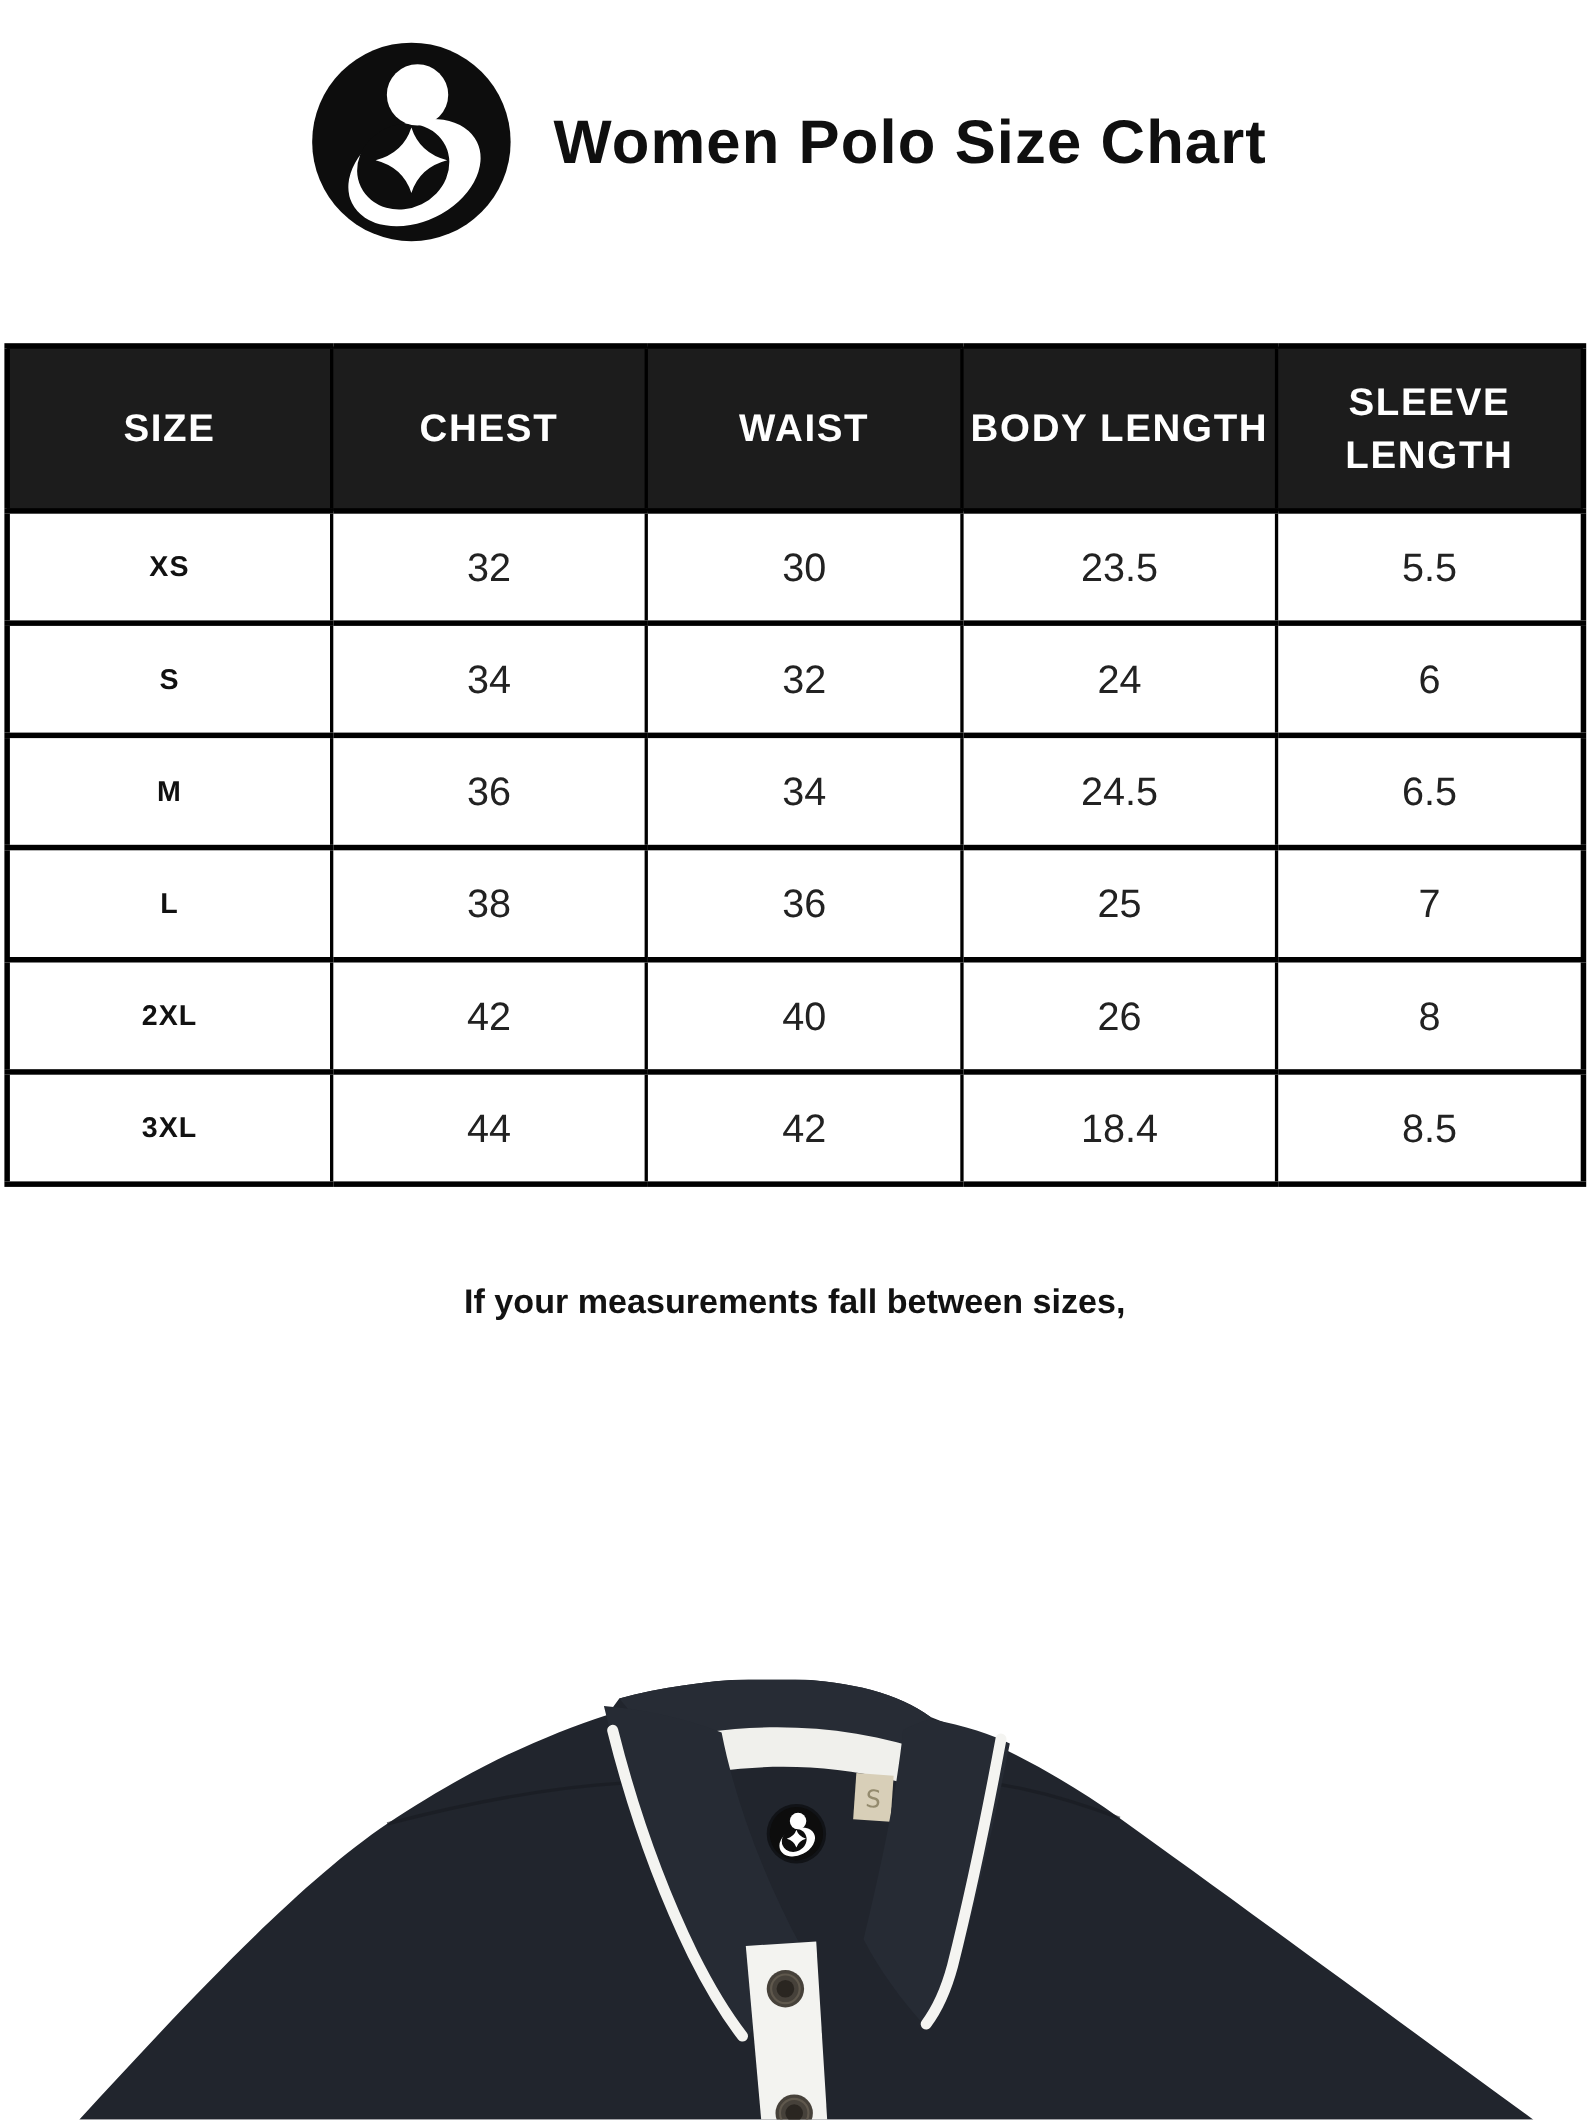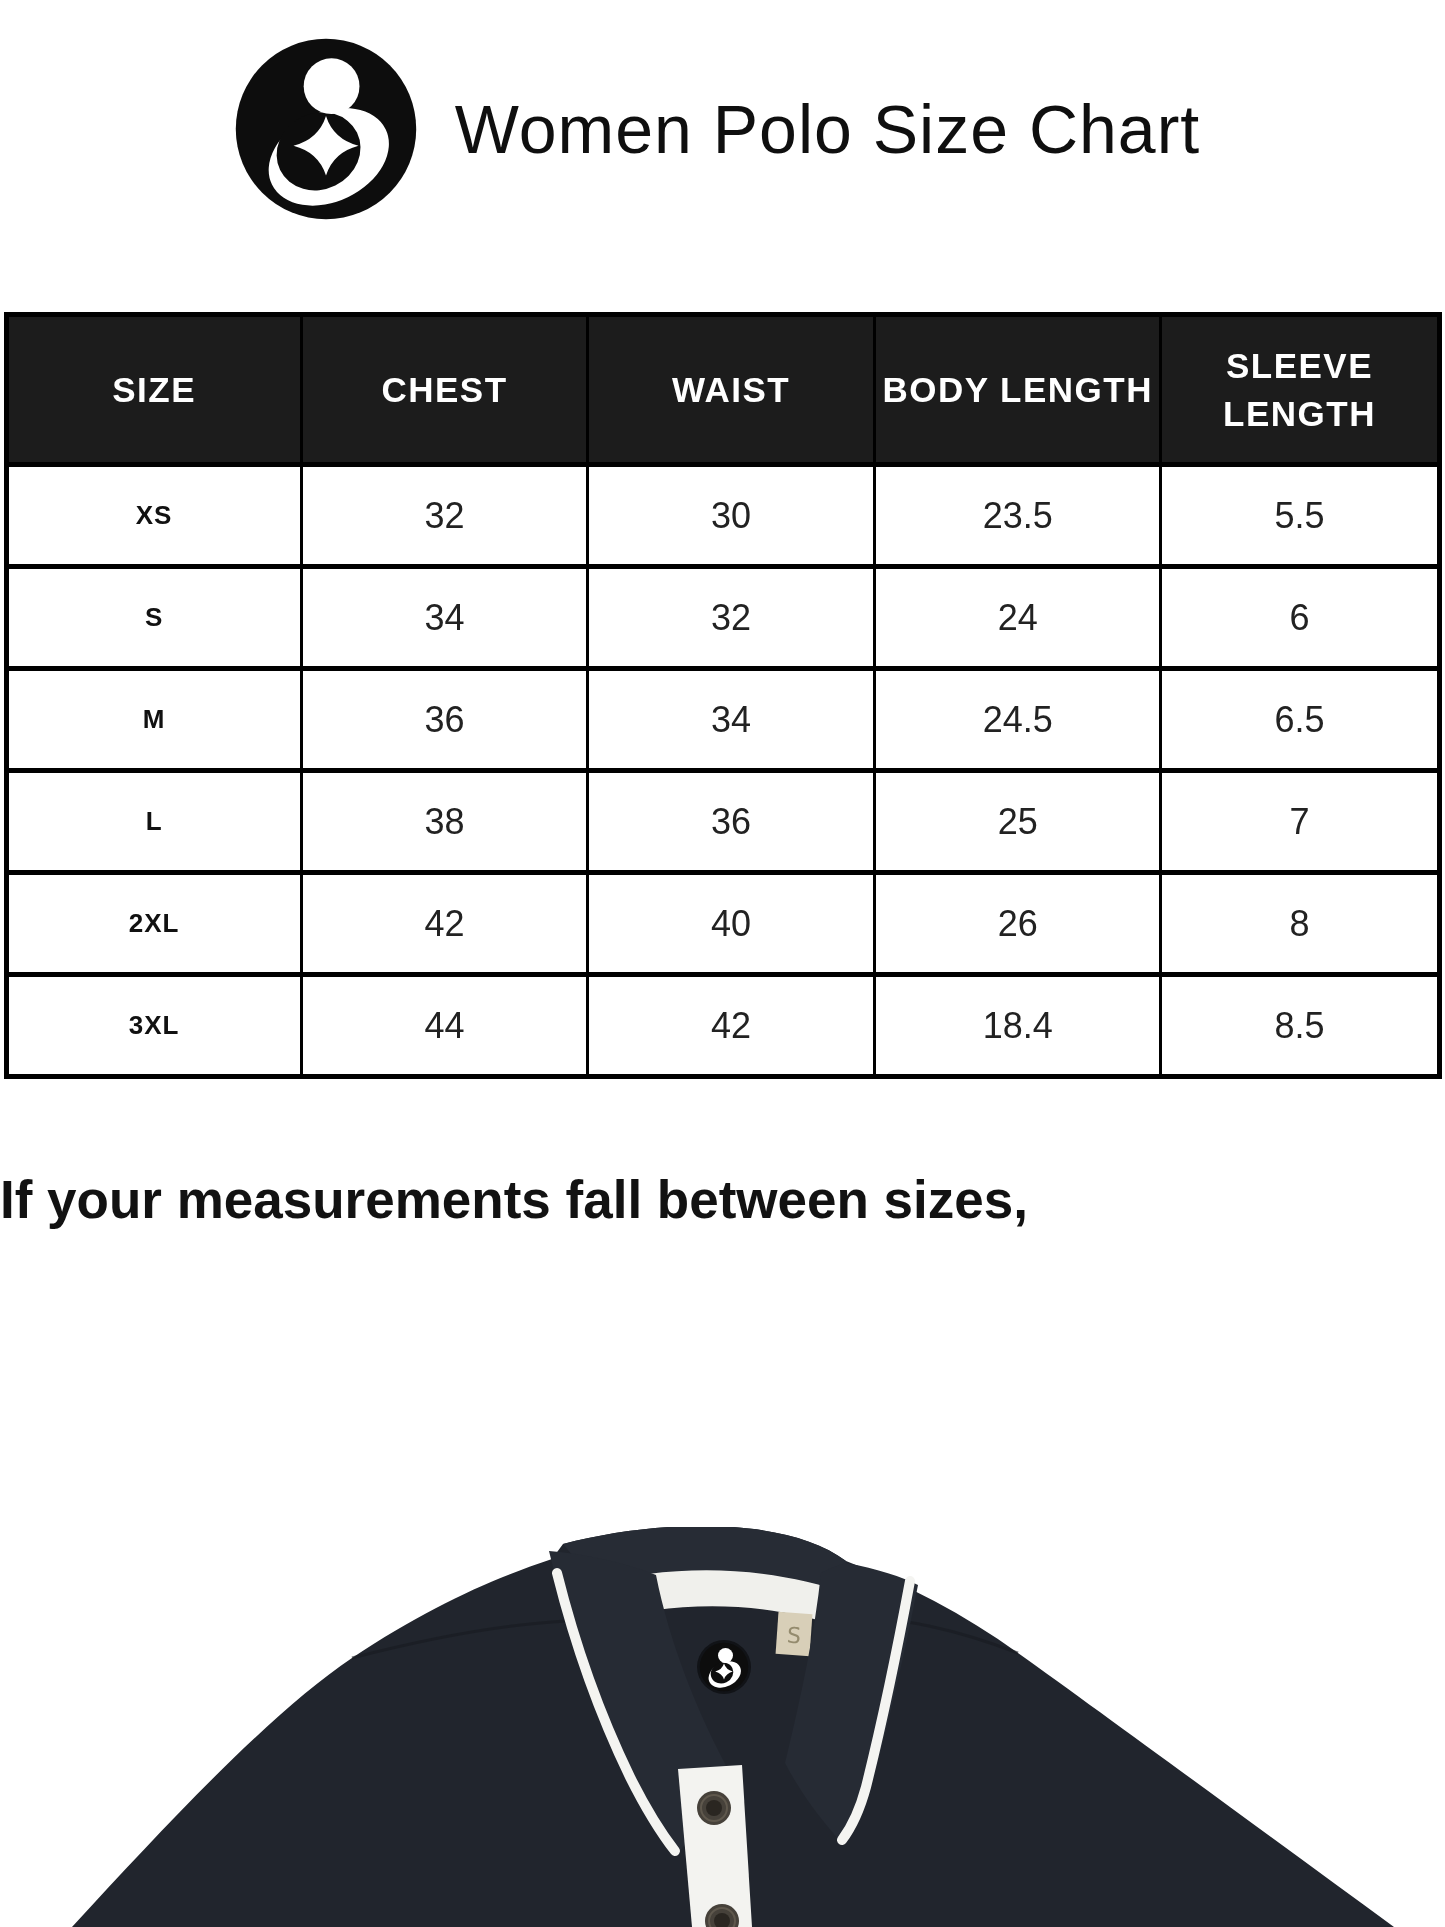--- a/index.html
+++ b/index.html
@@ -9,21 +9,21 @@
     font-family:"Liberation Sans","DejaVu Sans",sans-serif;
     -webkit-font-smoothing:antialiased;
   }
   
   .brand-header{
     padding-top:36px;
     display:flex;align-items:center;justify-content:center;gap:24px;
   }
   .brand-header svg.logo{width:186px;height:186px;display:block;flex:0 0 auto;}
   h1.title{
-    margin:12px;font-size:68px;font-weight:400;color:#0f0f0f;
+    margin:12px;font-size:56px;font-weight:700;color:#0f0f0f;
     letter-spacing:1px;white-space:nowrap;line-height:1;
   }
   
   table.sizechart{
     width:1438px;margin:90px auto 0 auto;
     border-collapse:collapse;table-layout:fixed;
     border:5px solid #000;
   }
   table.sizechart th,
   table.sizechart td{
@@ -35,22 +35,22 @@
     background:#1c1c1c;color:#ffffff;
     height:145px;font-size:35px;font-weight:700;
     letter-spacing:1.5px;line-height:1.35;
   }
   table.sizechart td{height:97px;font-size:36px;color:#222;font-weight:400;}
   table.sizechart td.sizecol{font-weight:700;color:#111;font-size:26px;letter-spacing:1px;}
   col.c0{width:20.6%;} col.c1{width:20.0%;} col.c2{width:20.0%;}
   col.c3{width:20.0%;} col.c4{width:19.4%;}
   
   .fitnote{
-    margin-top:82px;
-    font-size:53px;font-weight:700;color:#121212;line-height:1.47;
+    margin-top:82px;text-align:center;
+    font-size:31px;font-weight:700;color:#121212;line-height:1.47;
   }
   
   .shirt-figure{position:absolute;left:0;bottom:0;width:1445px;height:400px;margin:0;}
   .shirt-figure svg{display:block;width:1445px;height:400px;}
   .tagletter{font-family:"DejaVu Sans",sans-serif;font-size:22px;fill:#948b6e;}
 </style>
 </head>
 <body>
 
 <header class="brand-header">

